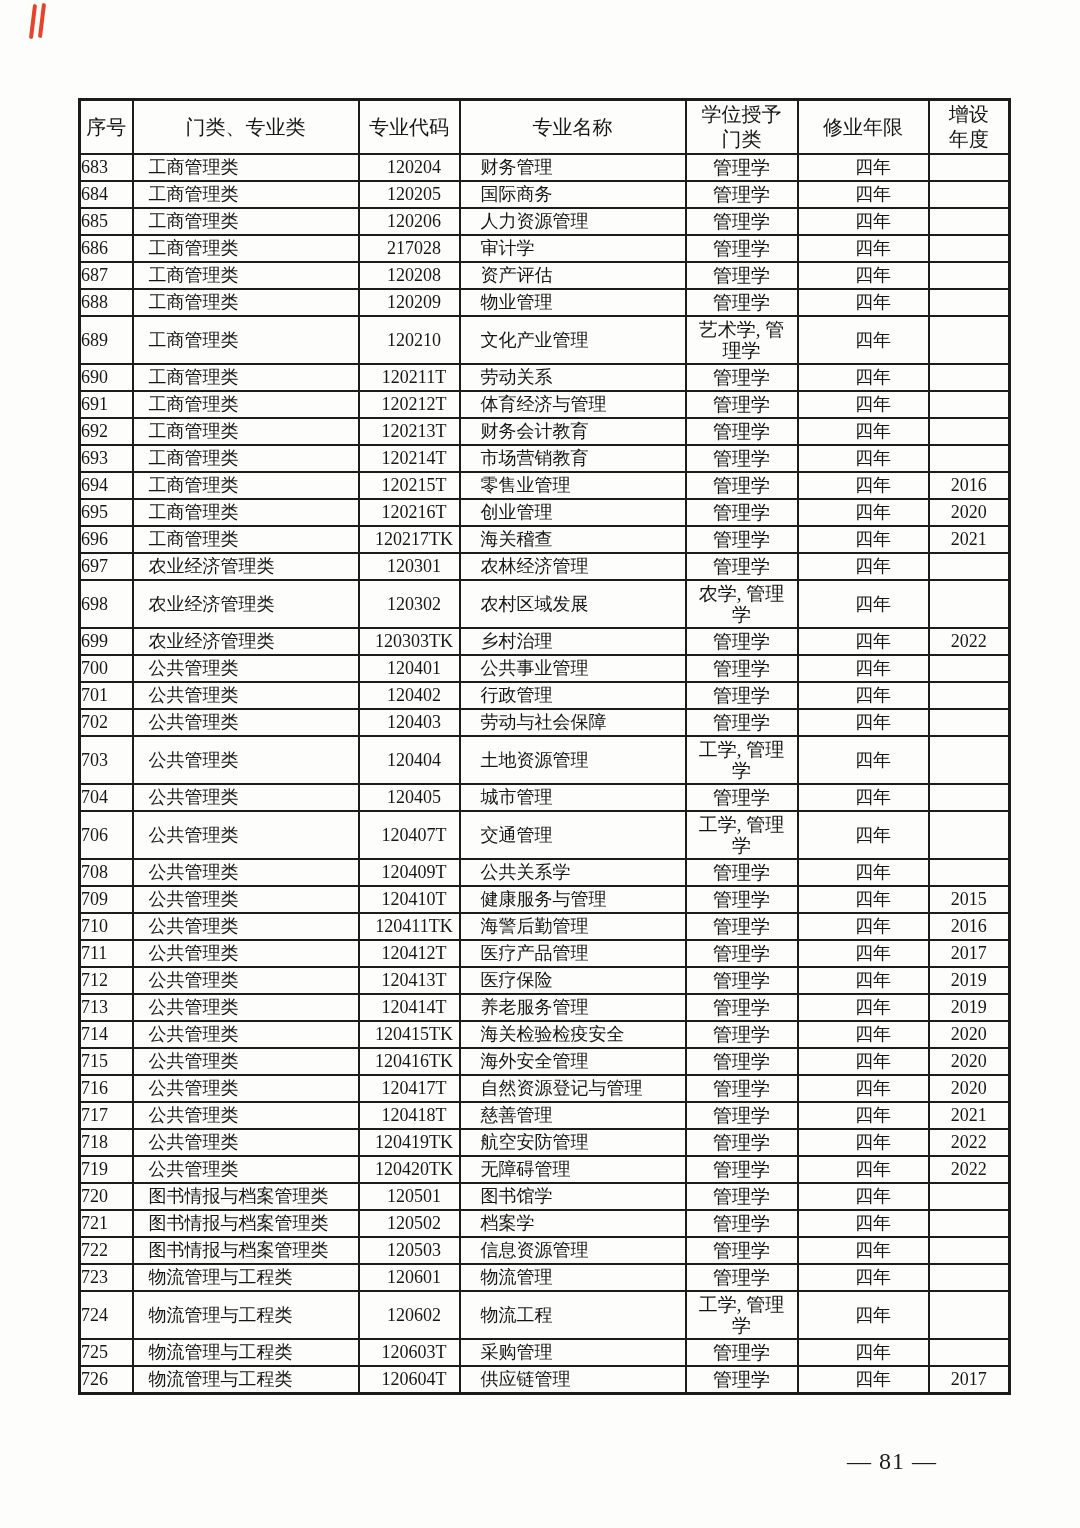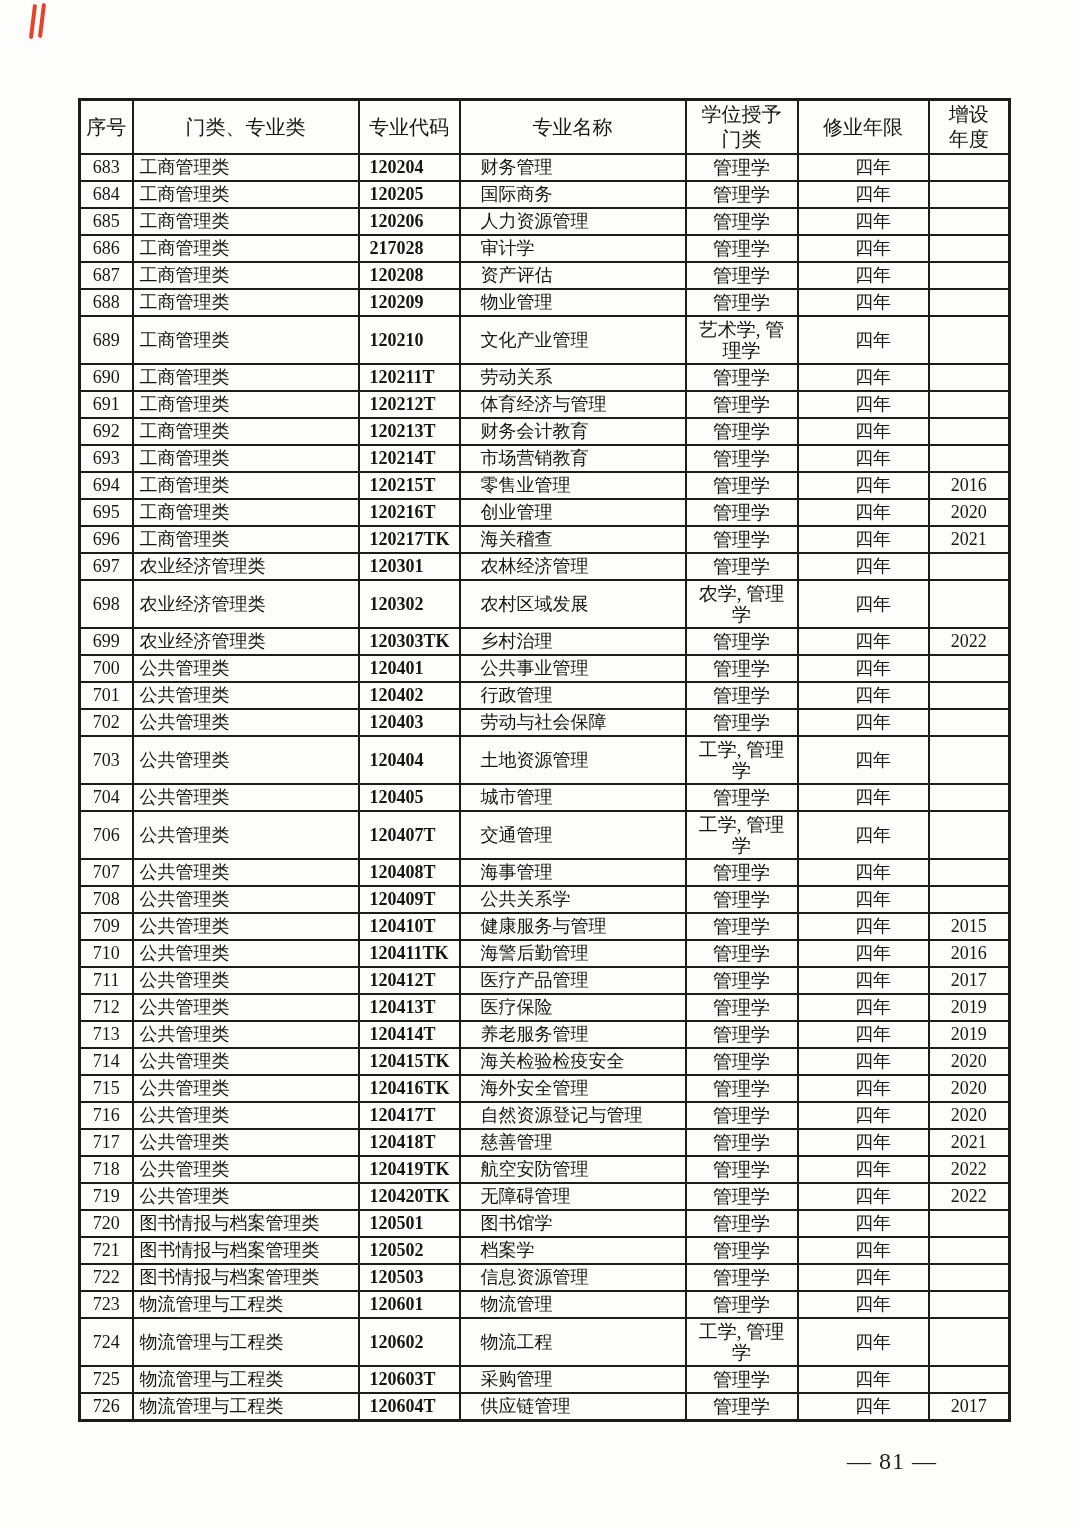--- a/index.html
+++ b/index.html
@@ -55,23 +55,23 @@
   table.majors td {
     font-size: 18px;
     line-height: 21px;
     height: 21px;
     padding: 2px 0;
     vertical-align: middle;
     overflow: hidden;
   }
 
   
-  table.majors td:nth-child(1) { text-align: center; }                 
-  table.majors td:nth-child(2) { text-align: left; padding-left: 6px; }
-  table.majors td:nth-child(3) { text-align: left; padding-left: 10px; font-weight: bold; }
+  table.majors td:nth-child(1) { }                 
+  table.majors td:nth-child(2) { text-align: left; padding-left: 15px; }
+  table.majors td:nth-child(3) { text-align: center; padding-left: 10px; }
   table.majors td:nth-child(4) { text-align: left; padding-left: 20px; }
   table.majors td:nth-child(5) { text-align: center; font-size: 19px; padding-left: 6px; padding-right: 6px; } 
   table.majors td:nth-child(6) { text-align: center; padding-left: 20px; }                 
   table.majors td:nth-child(7) { text-align: center; }                 
 
   .page-number {
     position: absolute;
     top: 1448px;
     right: 78px;
     width: 220px;
@@ -316,29 +316,20 @@
         <tr>
           <td>706</td>
           <td>公共管理类</td>
           <td>120407T</td>
           <td>交通管理</td>
           <td>工学, 管理学</td>
           <td>四年</td>
           <td></td>
         </tr>
         <tr>
-          <td>707</td>
-          <td>公共管理类</td>
-          <td>120408T</td>
-          <td>海事管理</td>
-          <td>管理学</td>
-          <td>四年</td>
-          <td></td>
-        </tr>
-        <tr>
           <td>708</td>
           <td>公共管理类</td>
           <td>120409T</td>
           <td>公共关系学</td>
           <td>管理学</td>
           <td>四年</td>
           <td></td>
         </tr>
         <tr>
           <td>709</td>

